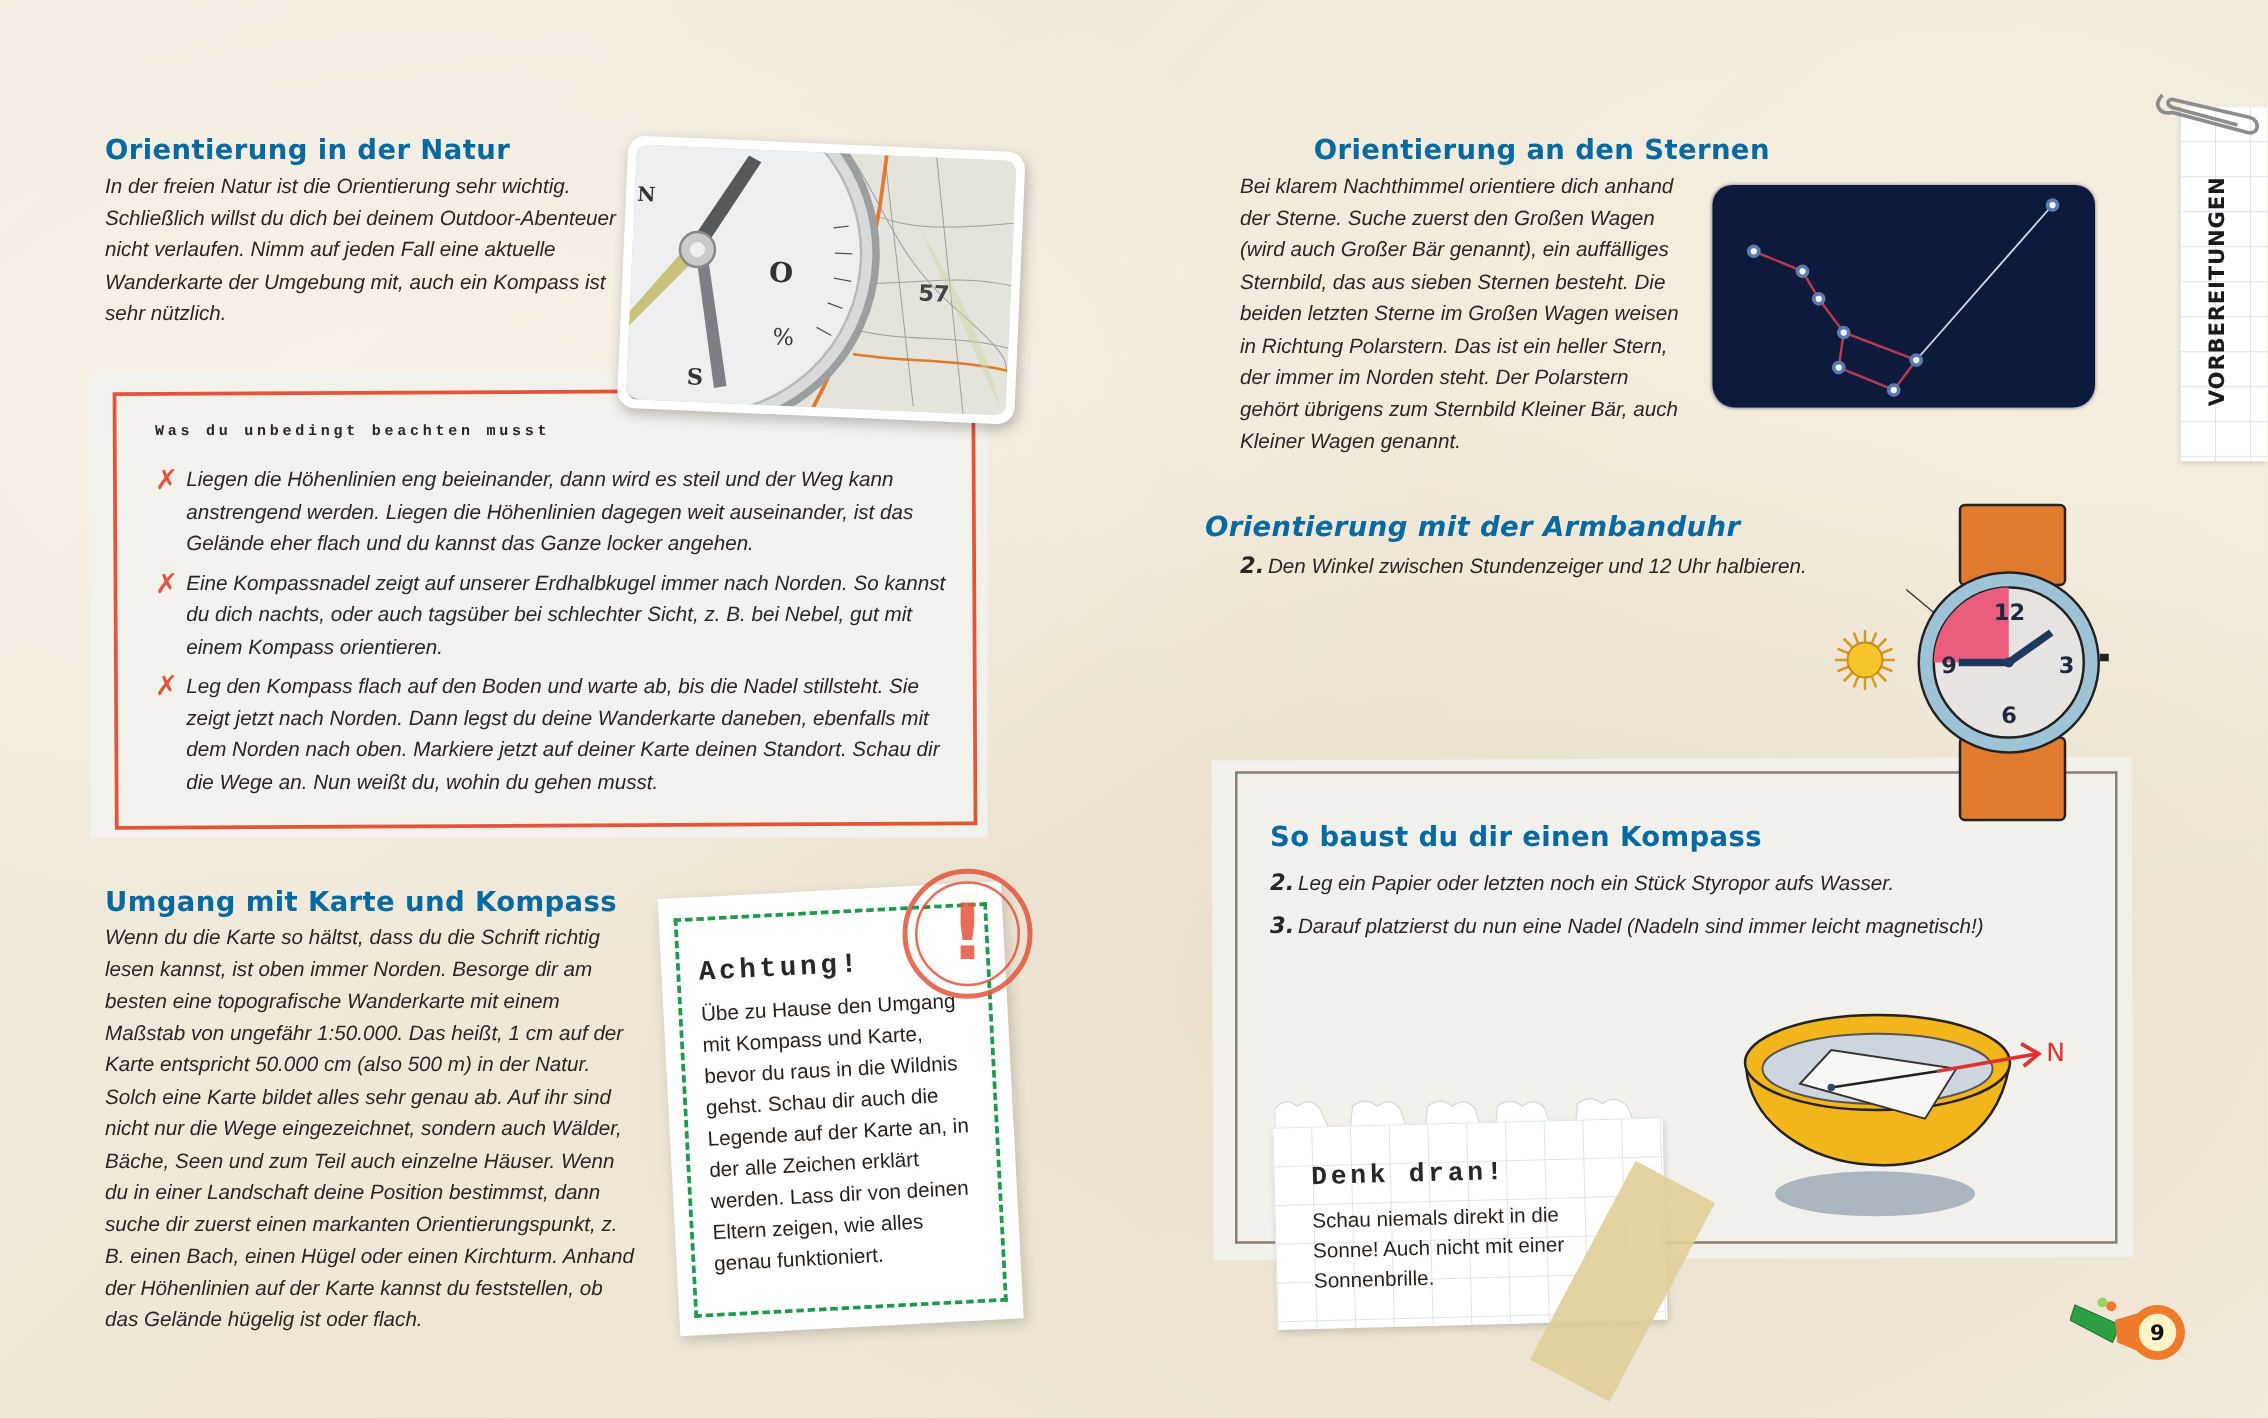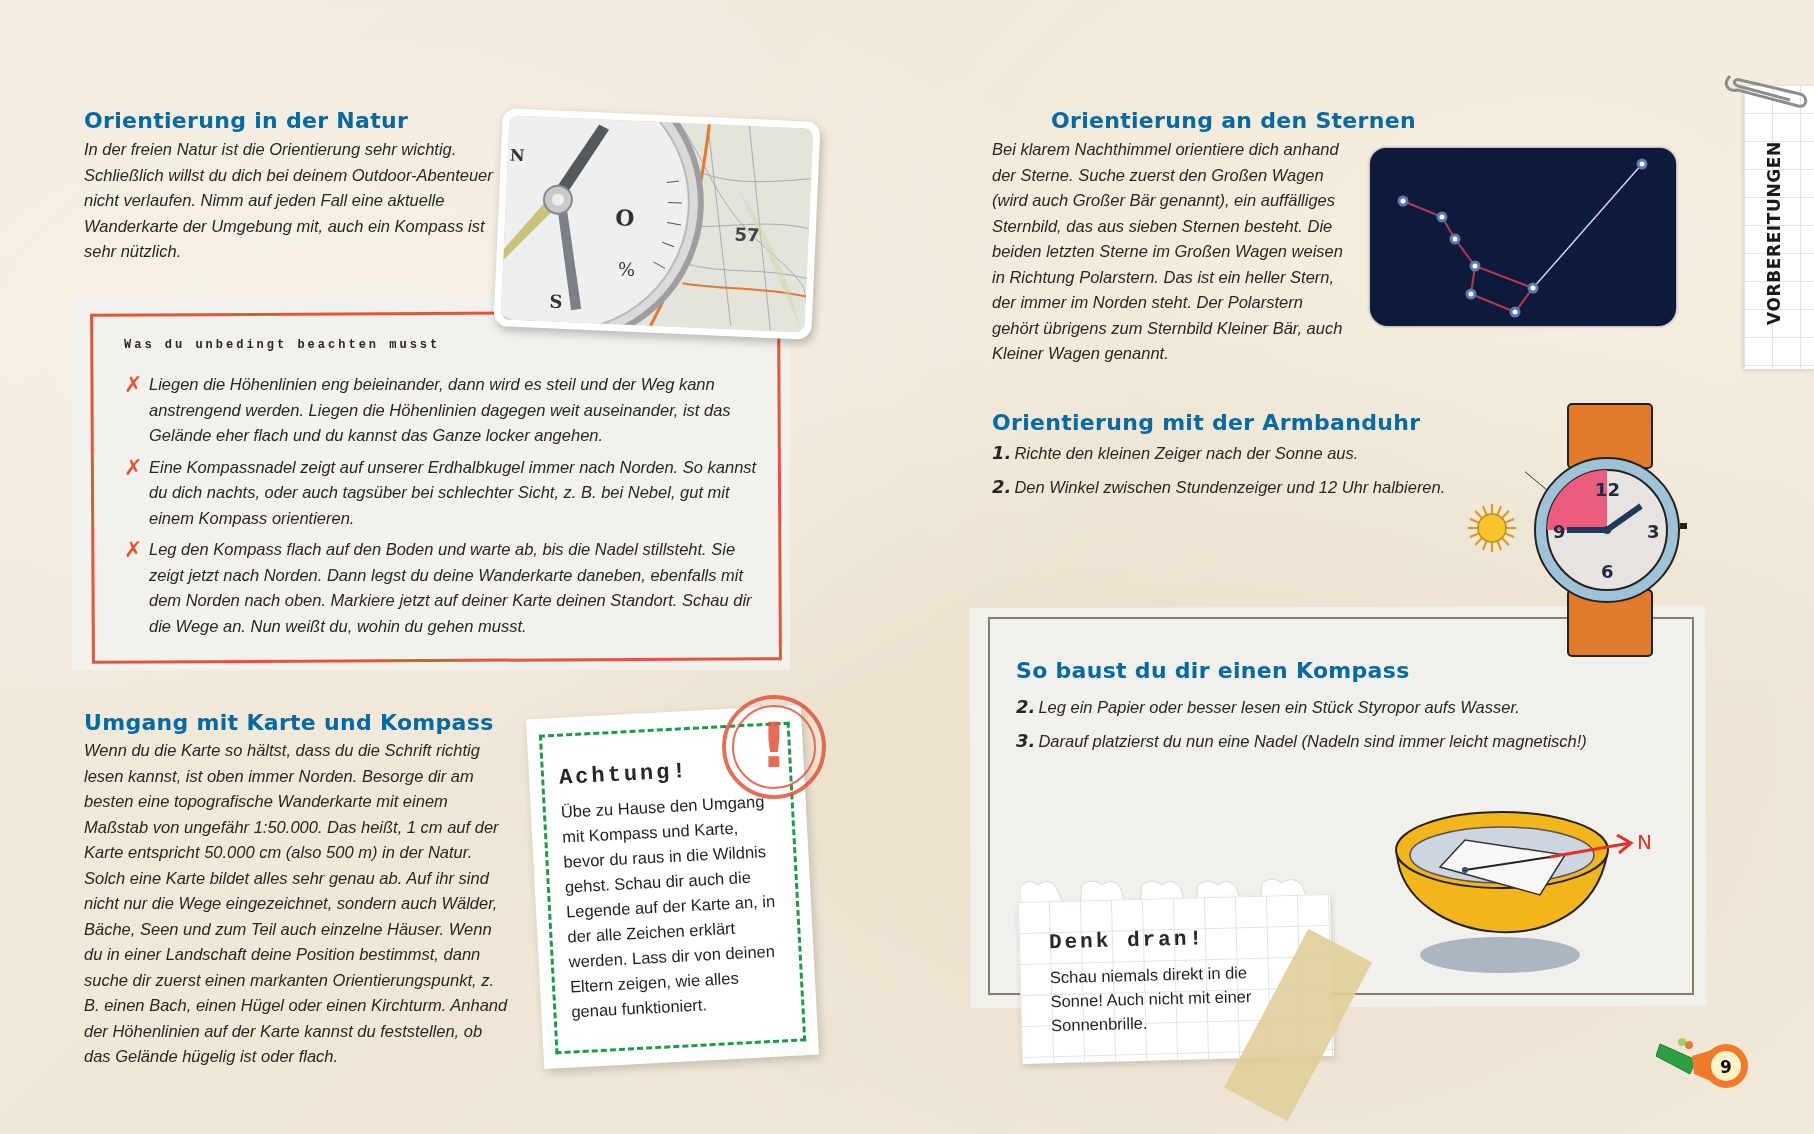--- a/index.html
+++ b/index.html
@@ -243,25 +243,22 @@
   </svg>
 </div>
 
 <div class="abs tab-card">
   <div class="tab-label">VORBEREITUNGEN</div>
 </div>
 <svg class="abs" style="left:1720px; top:66px;" width="90" height="60" viewBox="0 0 90 60">
   <path d="M10 10 C 2 18, 8 26, 18 24 L 78 40 C 88 42, 88 30, 80 28 L 20 14 C 14 12, 12 18, 18 20 L 70 34" stroke="#8d8d8d" stroke-width="3" fill="none"></path>
 </svg>
 
-<div class="abs heading" style="left:992px; top:410px;">Orientierung mit der Armbanduhr</div>
+<div class="abs heading" style="left:964px; top:410px;font-style:italic;">Orientierung mit der Armbanduhr</div>
 <div class="abs body-text num-list" style="left:992px; top:440px; width:470px;">
-  <div class="row">
-    <span class="num">1.</span><span>Richte den kleinen Zeiger nach der Sonne aus.</span>
-  </div>
   <div class="row">
     <span class="num">2.</span><span>Den Winkel zwischen Stundenzeiger und 12 Uhr halbieren.</span>
   </div>
 </div>
 
 <svg class="abs" style="left:1466px; top:502px;" width="52" height="52" viewBox="0 0 52 52">
   <g stroke="#d99a1c" stroke-width="2">
     <line x1="26" y1="2" x2="26" y2="50"></line>
       <line x1="2" y1="26" x2="50" y2="26"></line>
     <line x1="9" y1="9" x2="43" y2="43"></line>
@@ -290,21 +287,21 @@
   <text x="76" y="178" font-size="18" font-weight="bold" font-family="DejaVu Sans, sans-serif" fill="#1d2a3f">6</text>
   <text x="28" y="138" font-size="18" font-weight="bold" font-family="DejaVu Sans, sans-serif" fill="#1d2a3f">9</text>
   <line x1="82" y1="130" x2="42" y2="130" stroke="#1d3a5c" stroke-width="6"></line>
   <line x1="82" y1="130" x2="116" y2="106" stroke="#1d3a5c" stroke-width="6"></line>
   <circle cx="82" cy="130" r="4" fill="#1d3a5c"></circle>
 </svg>
 
 <div class="abs heading" style="left:1016px; top:658px;">So baust du dir einen Kompass</div>
 <div class="abs body-text num-list" style="left:1016px; top:694px; width:600px;">
   <div class="row">
-    <span class="num">2.</span><span>Leg ein Papier oder besser lesen ein Stück Styropor aufs Wasser.</span>
+    <span class="num">2.</span><span>Leg ein Papier oder letzten noch ein Stück Styropor aufs Wasser.</span>
   </div>
   <div class="row">
     <span class="num">3.</span><span>Darauf platzierst du nun eine Nadel (Nadeln sind immer leicht magnetisch!)</span>
   </div>
 </div>
 
 <svg class="abs" style="left:1385px; top:795px;" width="290" height="190" viewBox="0 0 290 190">
   <ellipse cx="115" cy="160" rx="80" ry="18" fill="#7d8fa3" opacity="0.6"></ellipse>
   <path d="M12 60 C 20 150, 200 175, 222 60 Z" fill="#f2b51c" stroke="#222" stroke-width="2"></path>
   <ellipse cx="117" cy="55" rx="106" ry="38" fill="#f2b51c" stroke="#222" stroke-width="2"></ellipse>

